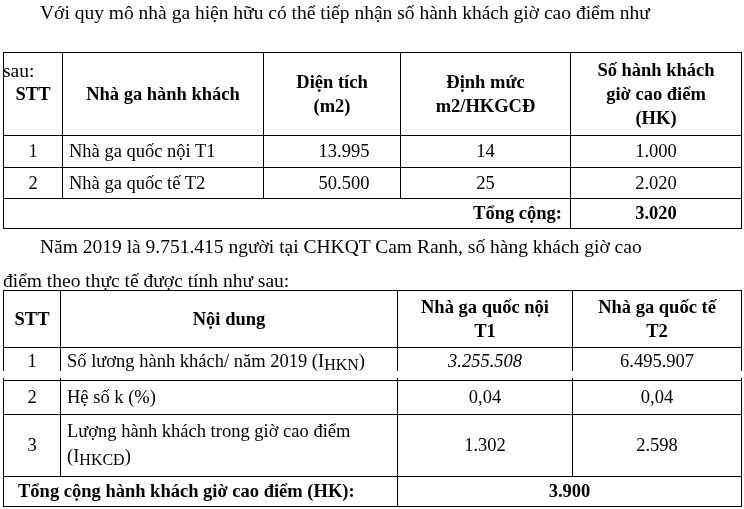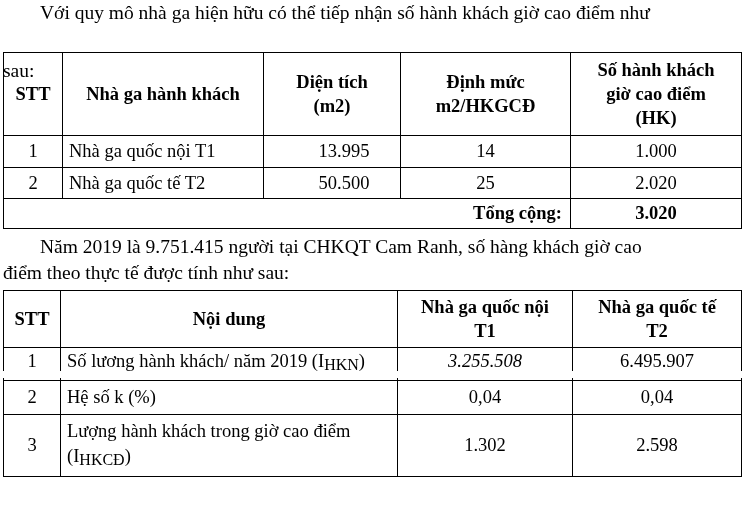--- a/index.html
+++ b/index.html
@@ -77,21 +77,21 @@
     <td class="c">2.020</td>
   </tr>
   <tr style="height:30px;">
     <td colspan="4" class="r b" style="padding-right:8px;">Tổng cộng:</td>
     <td class="c b">3.020</td>
   </tr>
 </tbody>
   </table>
 
 <div class="para indent" style="top:234px;">Năm 2019 là 9.751.415 người tại CHKQT Cam Ranh, số hàng khách giờ cao</div>
-<div class="para" style="top:260px;">điểm theo thực tế được tính như sau:</div>
+<div class="para" style="top:268px;">điểm theo thực tế được tính như sau:</div>
 
 <table style="left:3px; top:290px; width:738px;">
   <colgroup>
     <col style="width:57px">
       <col style="width:337px">
       <col style="width:175px">
       <col style="width:169px">
   </colgroup>
   <tbody>
       <tr style="height:57px;">
@@ -120,17 +120,21 @@
   </tr>
   <tr style="height:62px;">
     <td class="c">3</td>
     <td class="l" style="line-height:25px;">
       <div>Lượng hành khách trong giờ cao điểm</div>
       <div><span>(I</span><sub>HKCĐ</sub><span>)</span></div>
     </td>
     <td class="c">1.302</td>
     <td class="c">2.598</td>
   </tr>
+  <tr style="height:30px;">
+    <td colspan="2" class="c b" style="text-align:left; padding-left:14px;">Tổng cộng hành khách giờ cao điểm (HK):</td>
+    <td colspan="2" class="c b">3.900</td>
+  </tr>
 </tbody>
   </table>
 
 <div class="gapcover" style="top:371px; height:7px;"></div>
 <div class="tick" style="left:3px; top:378px; height:2px;"></div>
 
 </body></html>

